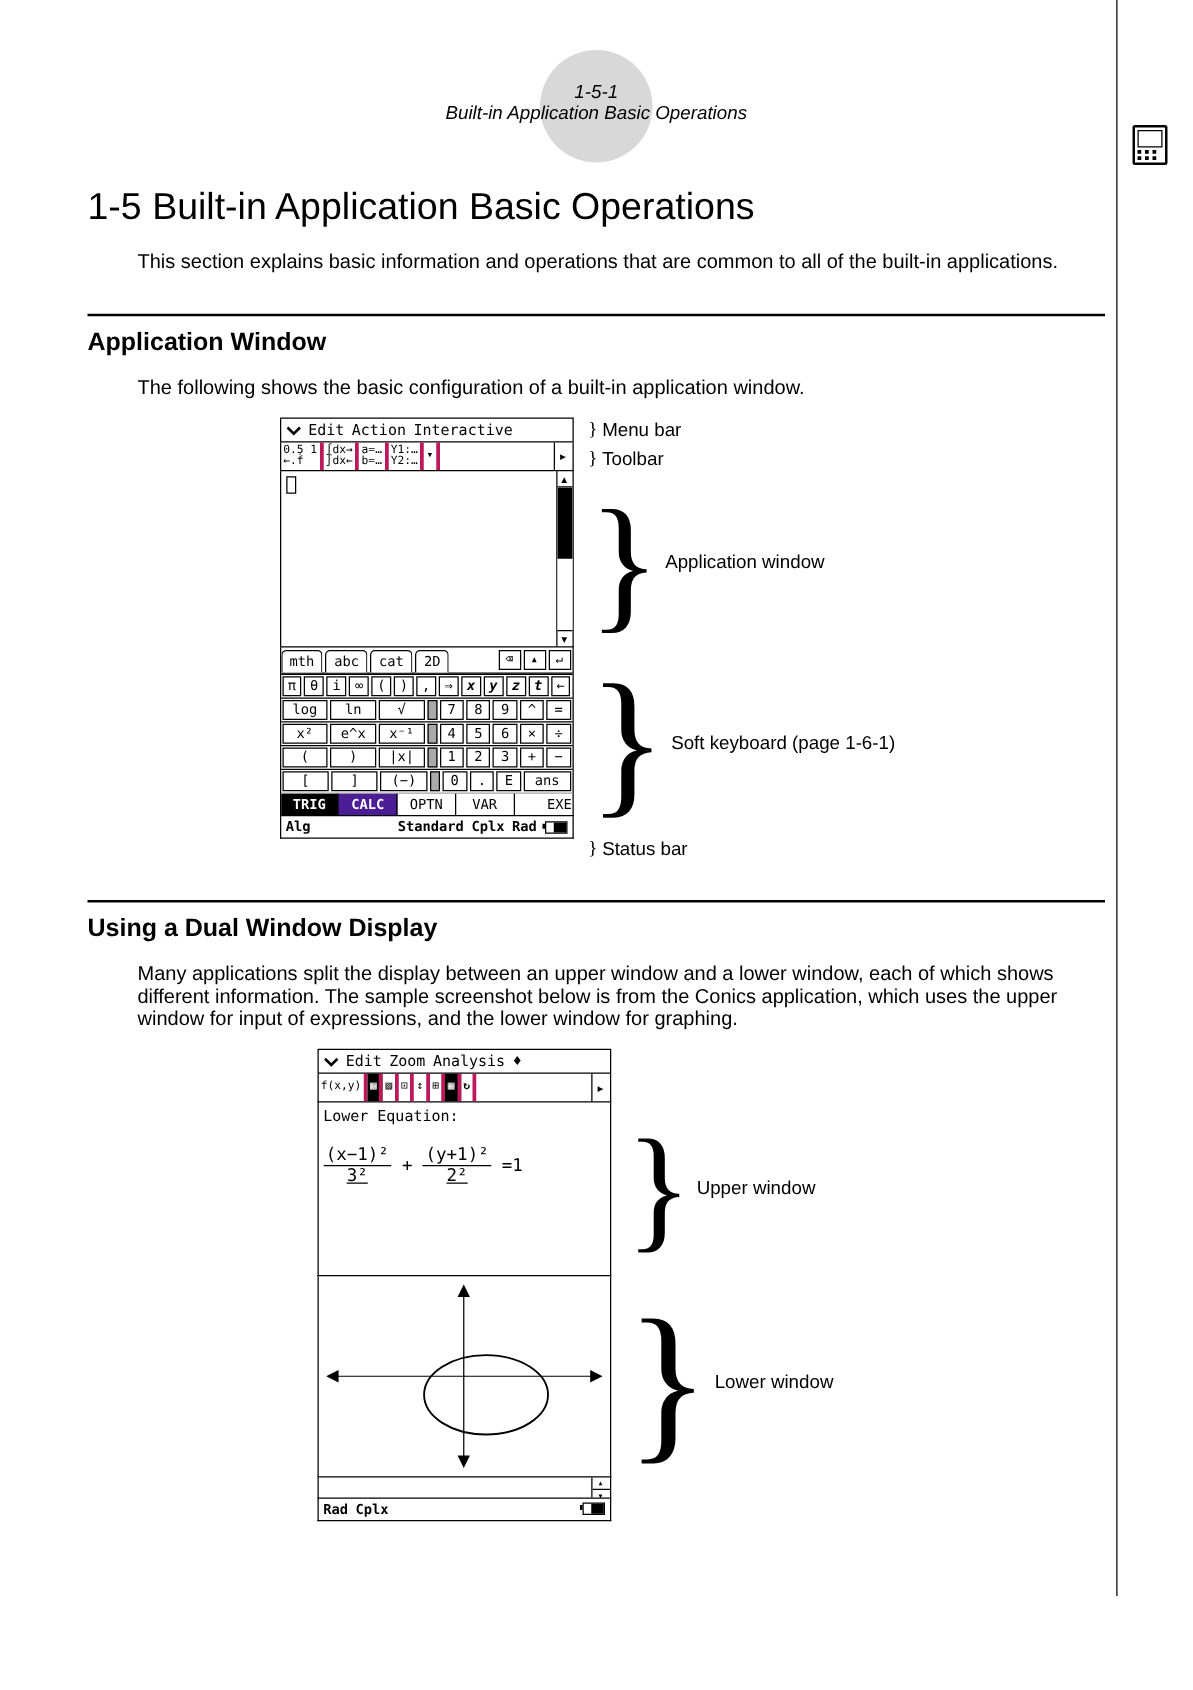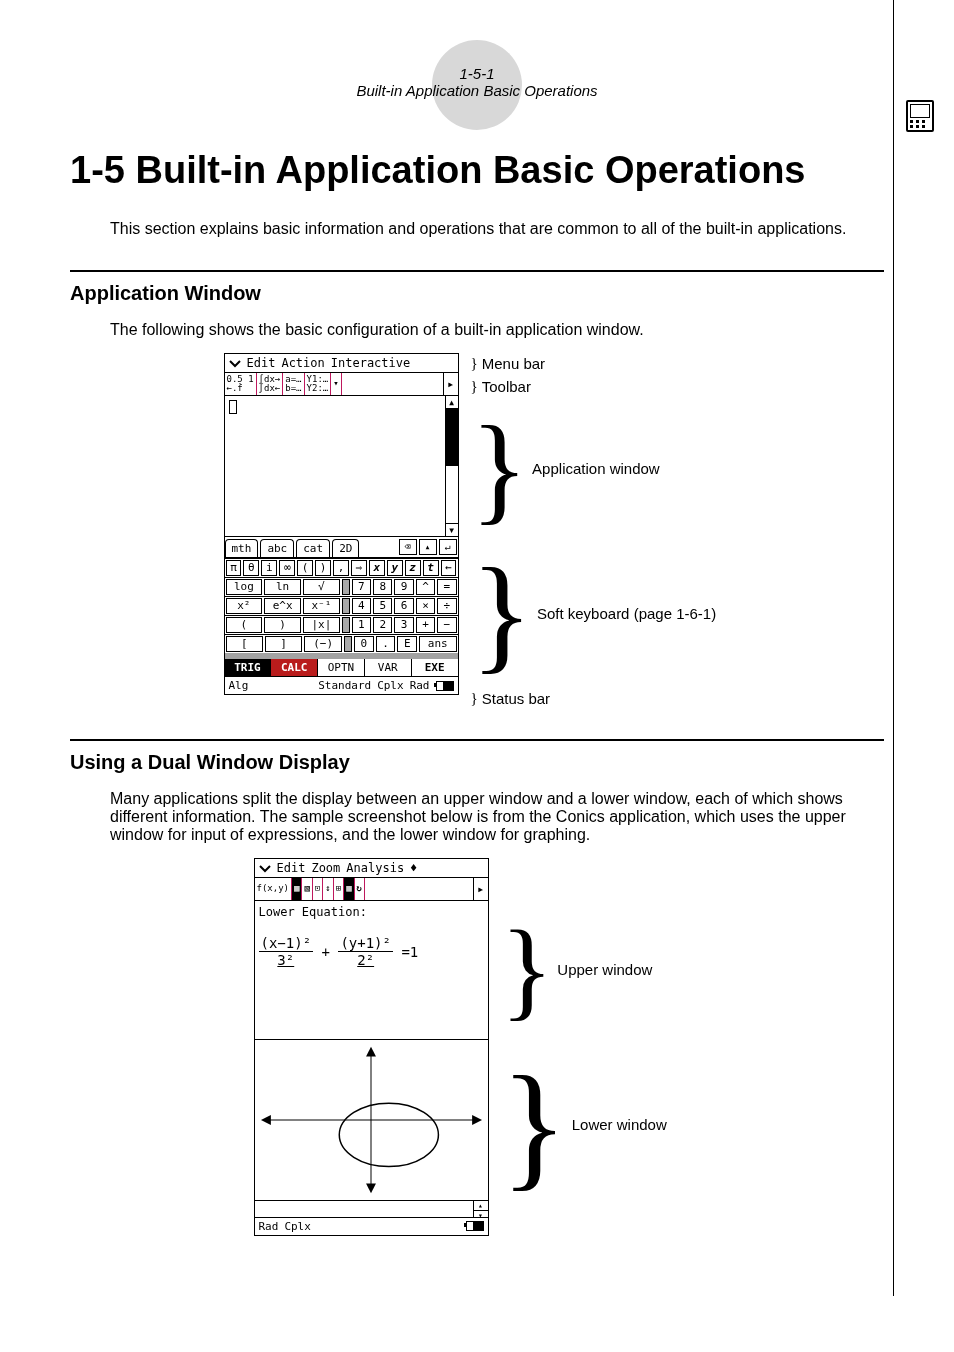--- a/index.html
+++ b/index.html
@@ -61,23 +61,23 @@
   }
   .header-lines {
     position: relative;
     text-align: center;
     font-style: italic;
     font-size: 15px;
     padding-top: 35px;
     margin-bottom: 50px;
   }
   h1 {
-    font-size: 38px;
-    font-weight: bold;
-    margin: 30px 0 26px 0;
+    font-size: 30px;
+    font-weight: normal;
+    margin: 30px 0 16px 0;
   }
   .body-text {
     font-size: 16px;
     line-height: 1.35;
     margin: 0 0 30px 40px;
   }
   .hr-thick {
     border: none;
     border-top: 2px solid #000;
     margin: 0 0 10px 0;
@@ -113,21 +113,21 @@
   }
   .calc .menubar .vicon svg { display:block; }
   .calc .toolbar {
     border: 1px solid #000;
     border-top: none;
     display: flex;
     align-items: stretch;
     height: 22px;
   }
   .calc .toolbar .tbtn {
-    border-right: 1px solid #be185d;
+    border-right: 3px solid #be185d;
     font-size: 9px;
     padding: 1px 2px;
     display: flex;
     align-items: center;
     justify-content: center;
     line-height: 1;
   }
   .calc .toolbar .spacer { flex: 1; }
   .calc .toolbar .rbtn {
     border-left: 1px solid #000;
@@ -202,38 +202,39 @@
     font-size: 11px;
     padding: 1px 0;
     margin: 1px;
     line-height: 1.1;
   }
   .kbd .key.bold { font-style: italic; font-weight: bold; }
   .kbd .key.w2 { flex: 2; }
   .kbd .key.drag { background:#aaa; flex:0 0 6px; padding:0; }
   .kbd .bottomRow {
     display:flex;
-    border-top:6px solid #a3a3a3;
+    border-top:1px solid #a3a3a3;
   }
   .kbd .bottomRow .bkey {
     flex:1;
     border-right:1px solid #000;
     text-align:center;
     padding:2px 0;
     font-size:11px;
   }
   .kbd .bottomRow .bkey:last-child { border-right:none; }
   .calc .status {
     border: 1px solid #000;
     border-top: none;
     display:flex;
     padding: 2px 4px;
     font-size: 11px;
     gap: 6px;
     align-items: center;
+    font-weight: bold;
   }
   .calc .status .fill { flex:1; }
   .battery {
     display:inline-block;
     width: 16px; height: 8px;
     border: 1px solid #000;
     position: relative;
   }
   .battery::before {
     content:'';
@@ -423,24 +424,24 @@
             <div class="key w2">]</div>
             <div class="key w2">(−)</div>
             <div class="key drag"></div>
             <div class="key">0</div>
             <div class="key">.</div>
             <div class="key">E</div>
             <div class="key w2">ans</div>
           </div>
         <div class="bottomRow" id="kb-bottom">
             <div class="bkey" style="background: rgb(0, 0, 0); color: rgb(255, 255, 255); font-weight: bold;">TRIG</div>
-            <div class="bkey" style="background: #b91c1c; color: rgb(255, 255, 255); font-weight: bold;">CALC</div>
+            <div class="bkey" style="background: #4c1d95; color: rgb(255, 255, 255); font-weight: bold;">CALC</div>
             <div class="bkey">OPTN</div>
             <div class="bkey">VAR</div>
-            <div class="bkey" style="font-weight: bold;">EXE</div>
+            <div class="bkey" style="font-weight: normal; text-align: right;">EXE</div>
           </div>
       </div>
 
       <div class="status">
         <span>Alg</span>
         <span class="fill"></span>
         <span>Standard</span>
         <span>Cplx</span>
         <span>Rad</span>
         <span class="battery">

